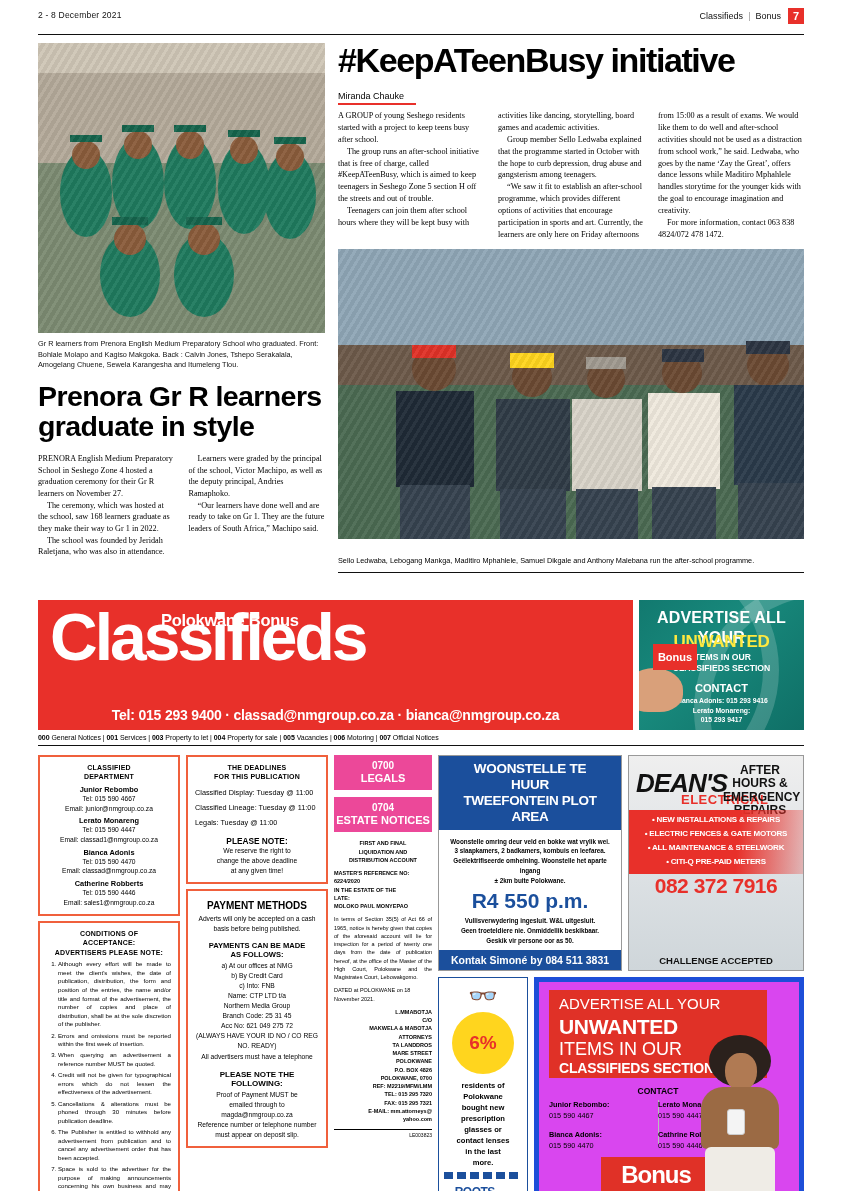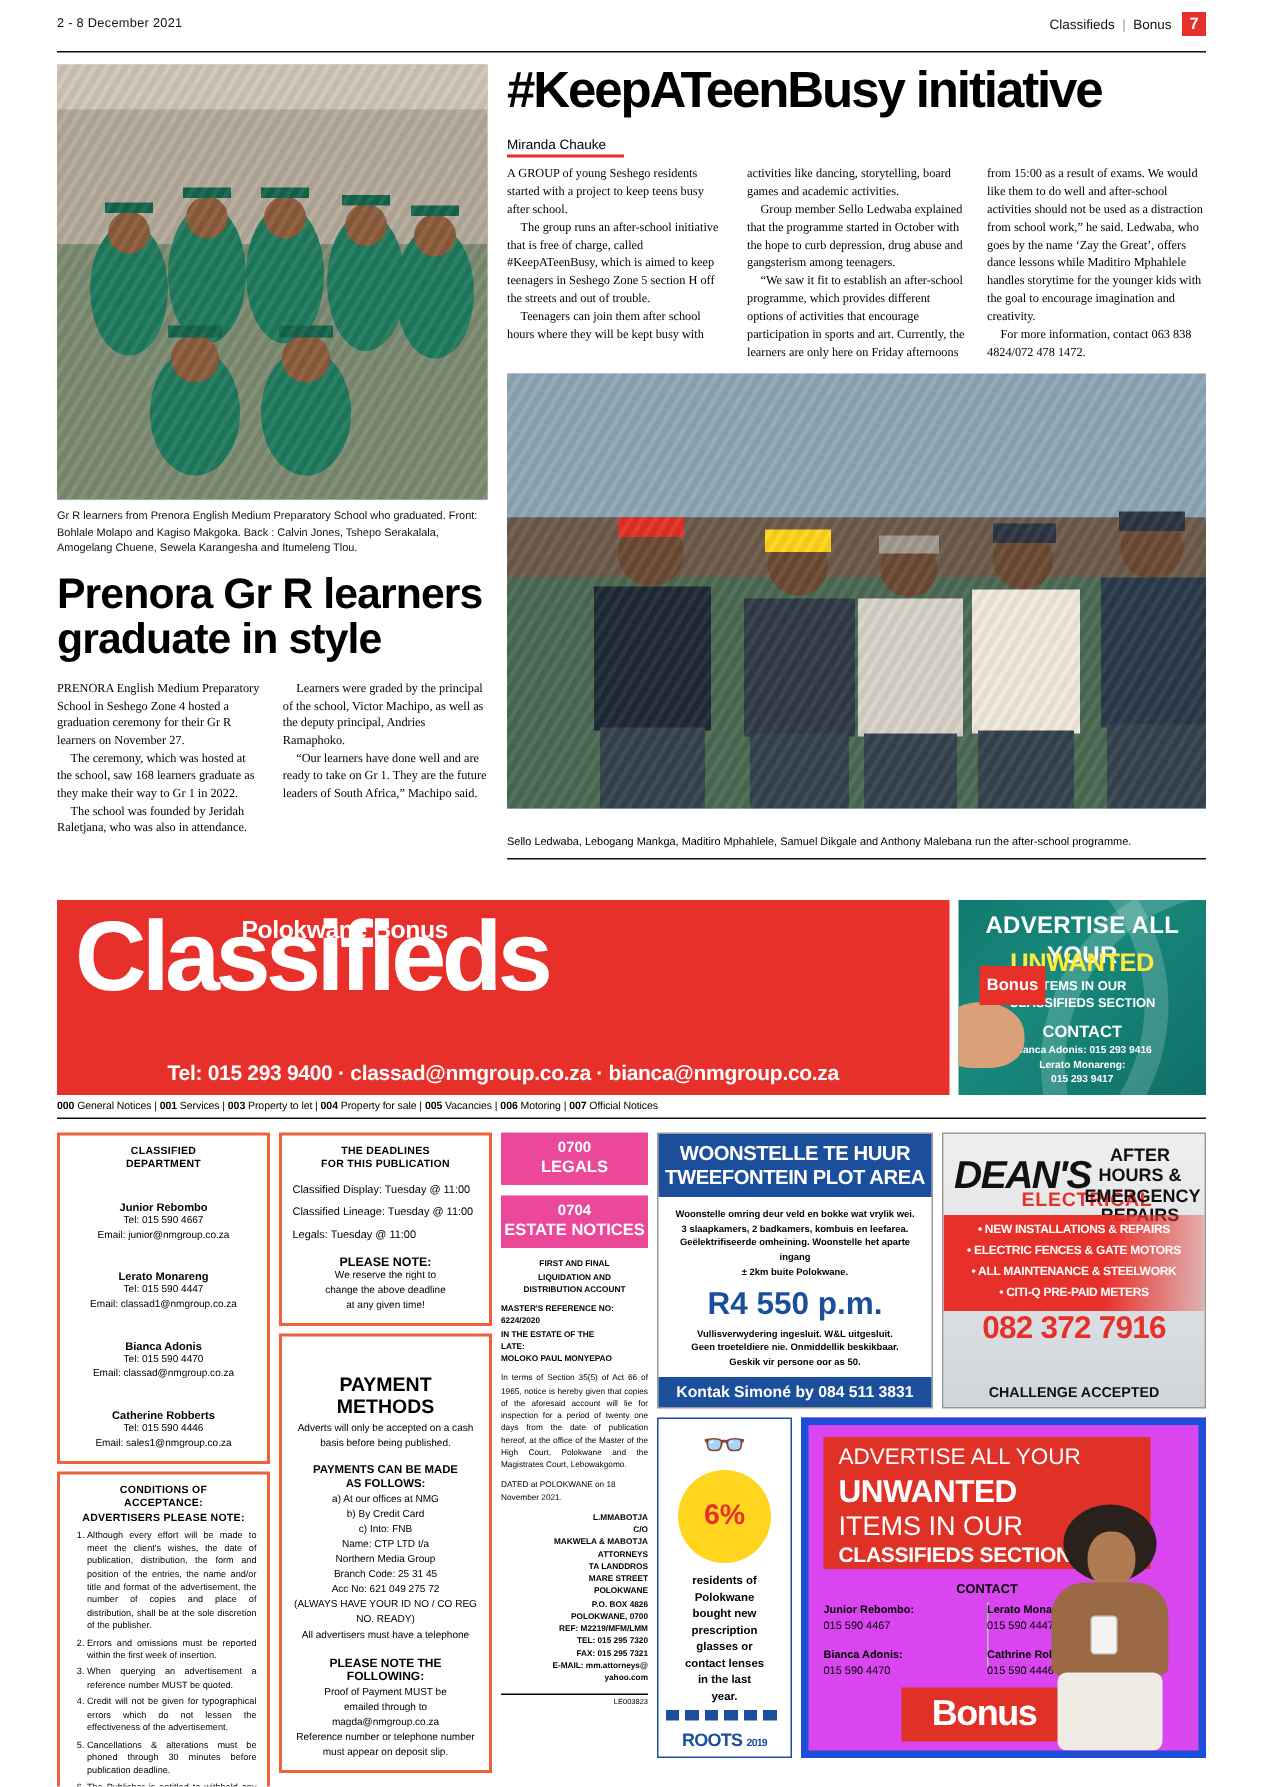--- a/index.html
+++ b/index.html
@@ -125,21 +125,21 @@
   .col-a { width:142px; }
   .col-b { width:142px; }
   .col-c { width:98px; }
   .col-d { flex:1 1 auto; }
 
   .obox {
     border:2.5px solid #f0603c; padding:6px 7px; margin-bottom:5px;
   }
   .obox h4 { font-size:7px; text-align:center; font-weight:bold; line-height:1.35;
      letter-spacing:.2px; }
-  .obox .nm { font-size:7.4px; font-weight:bold; text-align:center; margin-top:18px; }
+  .obox .nm { font-size:7.4px; font-weight:bold; text-align:center; margin-top:3px; }
   .obox .ln { font-size:6.7px; text-align:center; line-height:1.45; }
   .obox .dl { font-size:7.3px; font-weight:bold; margin-top:6px; }
   .obox .dl span { font-weight:normal; }
   .obox p.c { font-size:6.7px; text-align:center; line-height:1.5; }
   .obox ol { margin:3px 0 0 11px; }
   .obox ol li { font-size:6.1px; line-height:1.42; text-align:justify; margin-bottom:2.5px; }
 
   .redhead {
     background:#ec4899; color:#fff; text-align:center; padding:5px 2px;
     font-weight:bold; font-size:11px; line-height:1.2; margin-bottom:7px;
@@ -148,21 +148,21 @@
   .legal-body { font-size:5.5px; line-height:1.5; }
   .legal-body .ctr { text-align:center; font-weight:bold; }
   .legal-body .b { font-weight:bold; }
   .legal-body .rt { text-align:right; }
   .legal-ref { text-align:right; font-size:5px; border-top:1px solid #000; margin-top:6px; padding-top:2px;}
 
   
   .adrow { display:flex; gap:6px; }
   .ad-rent { width:184px; border:1px solid #999; background:#fff; padding:0; position:relative; }
   .ad-rent .bar { background:#1b4f9c; color:#fff; text-align:center; font-weight:bold;
-      font-size:13.5px; line-height:1.18; padding:5px 3px; letter-spacing:-.3px; }
+      font-size:13.5px; line-height:1.18; padding:5px 19px; letter-spacing:-.3px; }
   .ad-rent .bdy { text-align:center; font-size:6.3px; font-weight:bold; line-height:1.55; padding:7px 6px 2px; }
   .ad-rent .price { text-align:center; color:#1b4f9c; font-weight:bold; font-size:21px; padding:2px 0 3px; }
   .ad-rent .bdy2 { text-align:center; font-size:6.3px; font-weight:bold; line-height:1.55; padding:0 6px 4px; }
   .ad-rent .cbar { background:#1b4f9c; color:#fff; text-align:center; font-weight:bold;
       font-size:10.5px; padding:4px 3px; }
 
   .ad-dean { flex:1 1 auto; border:1px solid #999; position:relative; overflow:hidden;
       background:linear-gradient(180deg,#efefef 0%,#dfe3e6 45%,#cfd6da 100%); }
   .ad-dean .deans { position:absolute; left:7px; top:12px; font-size:26px; font-weight:bold;
       font-style:italic; letter-spacing:-1px; color:#111; }
@@ -449,21 +449,21 @@
         </div>
         <div class="nm" style="margin-top:9px;font-size:8.3px">PLEASE NOTE:</div>
         <p class="c">
           <span>We reserve the right to</span><br>
           <span>change the above deadline</span><br>
           <span>at any given time!</span>
         </p>
       </div>
 
       <div class="obox">
-        <div class="nm" style="font-size:13px">PAYMENT METHODS</div>
+        <div class="nm" style="font-size:10px">PAYMENT METHODS</div>
         <p class="c" style="margin-top:3px">Adverts will only be accepted on a cash basis before being published.</p>
         <div class="nm" style="margin-top:7px;font-size:7.6px">
           <span>PAYMENTS CAN BE MADE</span><br>
           <span>AS FOLLOWS:</span>
         </div>
         <p class="c" style="margin-top:2px">
           <span>a) At our offices at NMG</span><br>
           <span>b) By Credit Card</span><br>
           <span>c) Into: FNB</span><br>
           <span>Name: CTP LTD t/a</span><br>
@@ -580,21 +580,21 @@
           <div class="glasses">👓</div>
           <div class="circ">6%</div>
           <div class="txt">
             <span>residents of</span><br>
             <span>Polokwane</span><br>
             <span>bought new</span><br>
             <span>prescription</span><br>
             <span>glasses or</span><br>
             <span>contact lenses</span><br>
             <span>in the last</span><br>
-            <span>year.</span>
+            <span>more.</span>
           </div>
           <div class="bars"></div>
           <div class="logo">
             <span>ROOTS</span>
             <span style="font-size:7px">2019</span>
           </div>
         </div>
 
         <div class="ad-big">
           <div class="redpanel"></div>

